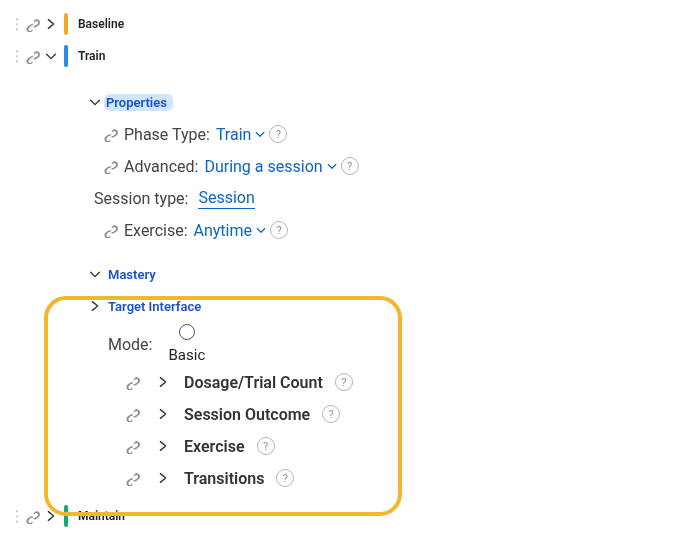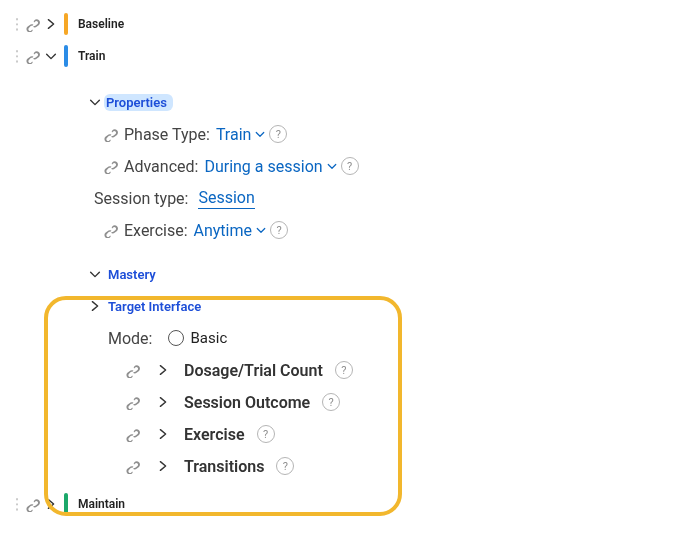--- a/index.html
+++ b/index.html
@@ -120,21 +120,21 @@
     padding-left: 22px;
   }
   .radio {
     width: 14px; height: 14px; border: 1.5px solid #555; border-radius: 50%;
     display: inline-block; position: relative;
   }
   .radio.checked::after {
     content: ""; position: absolute; left: 3px; top: 3px; width: 8px; height: 8px;
     background: #333; border-radius: 50%;
   }
-  .radio-row { display:flex; align-items:center; gap:6px; }
+  .radio-row { display:flex; align-items:center; gap:6px;flex-direction:column; }
 
   .sub-row {
     display: flex; align-items: center; gap: 12px;
     padding-left: 22px;
     min-height: 32px;
   }
   .sub-title {
     font-weight: 600;
     font-size: 16px;
     color: #333;

